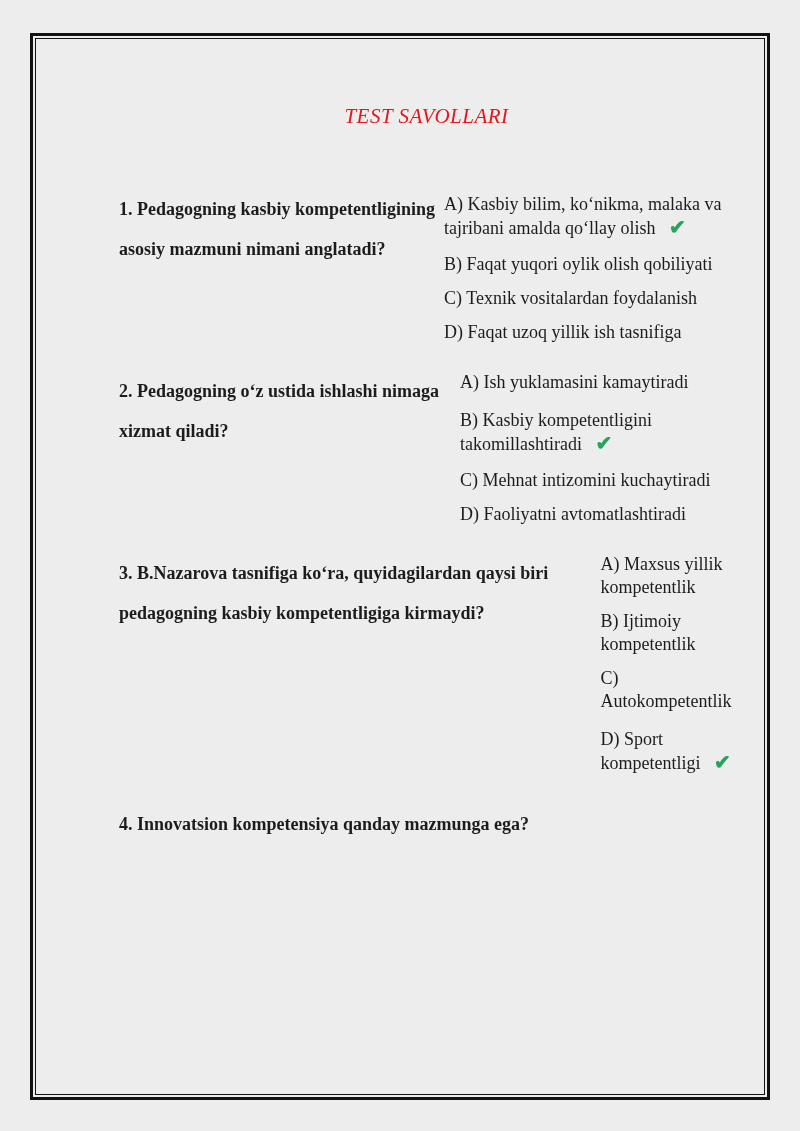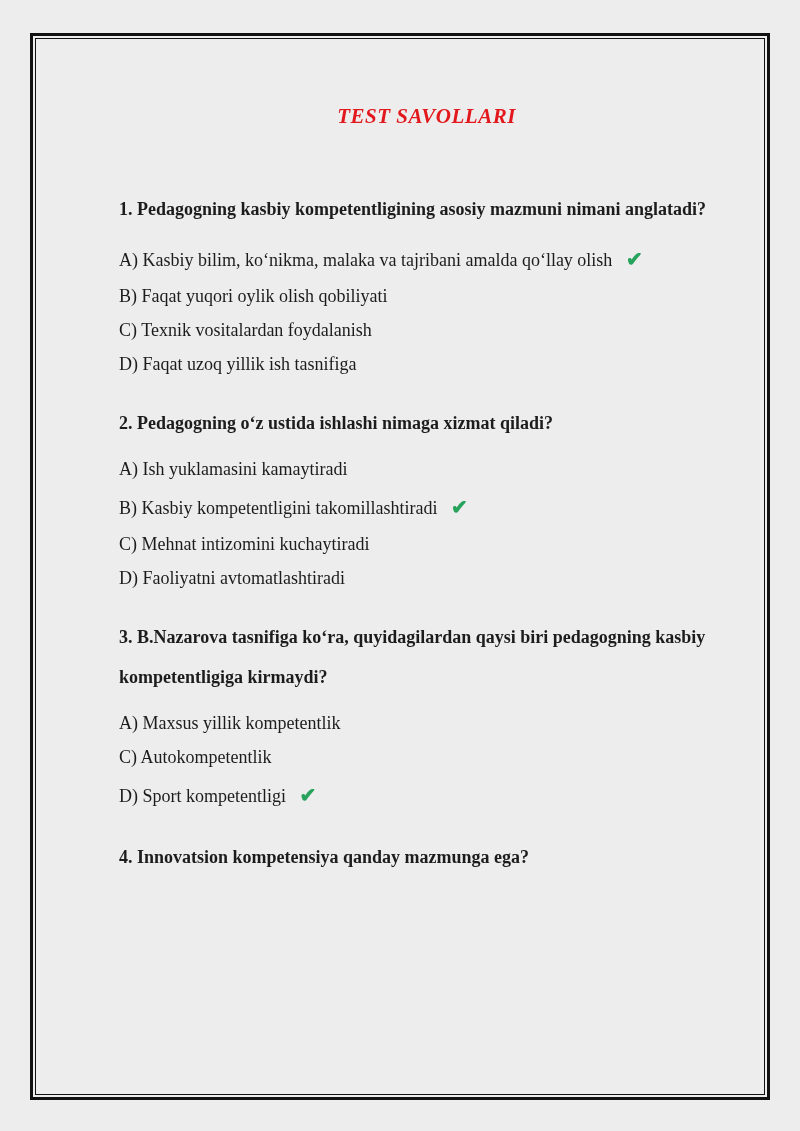--- a/index.html
+++ b/index.html
@@ -35,28 +35,28 @@
     line-height: 28px;
     font-weight: 700;
     text-align: center;
   }
   .t-red   { color: var(--title-red, #e2181c); }
   .t-blue  { color: var(--title-blue, #1a6db6); }
   .subtitle {
     margin: 64px 0 0;
     font-size: 21px;
     line-height: 26px;
-    font-weight: 700;
+    font-weight: 400;
     font-style: italic;
     letter-spacing: 0.5px;
     text-align: center;
     color: var(--title-red, #e2181c);
   }
   .questions { display: flex; flex-direction: column; }
-  .question  { display: flex; flex-direction: column; margin-top: 16px; }
+  .question  { display: flex; flex-direction: row; margin-top: 16px; }
   .question:first-child { margin-top: 60px; }
   .q-text {
     font-weight: 700;
     font-size: 18px;
     line-height: 40px;
     margin: 0 0 15px;
     max-width: 622px;
   }
   .options { display: flex; flex-direction: column; align-items: flex-start; }
   .option {
@@ -133,20 +133,24 @@
   </section>
 
   <section class="question">
     <p class="q-text">3. B.Nazarova tasnifiga koʻra, quyidagilardan qaysi biri pedagogning kasbiy kompetentligiga kirmaydi?</p>
     <div class="options">
   <p class="option">
     <span class="opt-text">A) Maxsus yillik kompetentlik</span>
     
   </p>
 
+  <p class="option">
+    <span class="opt-text">B) Ijtimoiy kompetentlik</span>
+    
+  </p>
 
   <p class="option">
     <span class="opt-text">C) Autokompetentlik</span>
     
   </p>
 
   <p class="option correct">
     <span class="opt-text">D) Sport kompetentligi</span>
     <span class="check">✔</span>
   </p>

